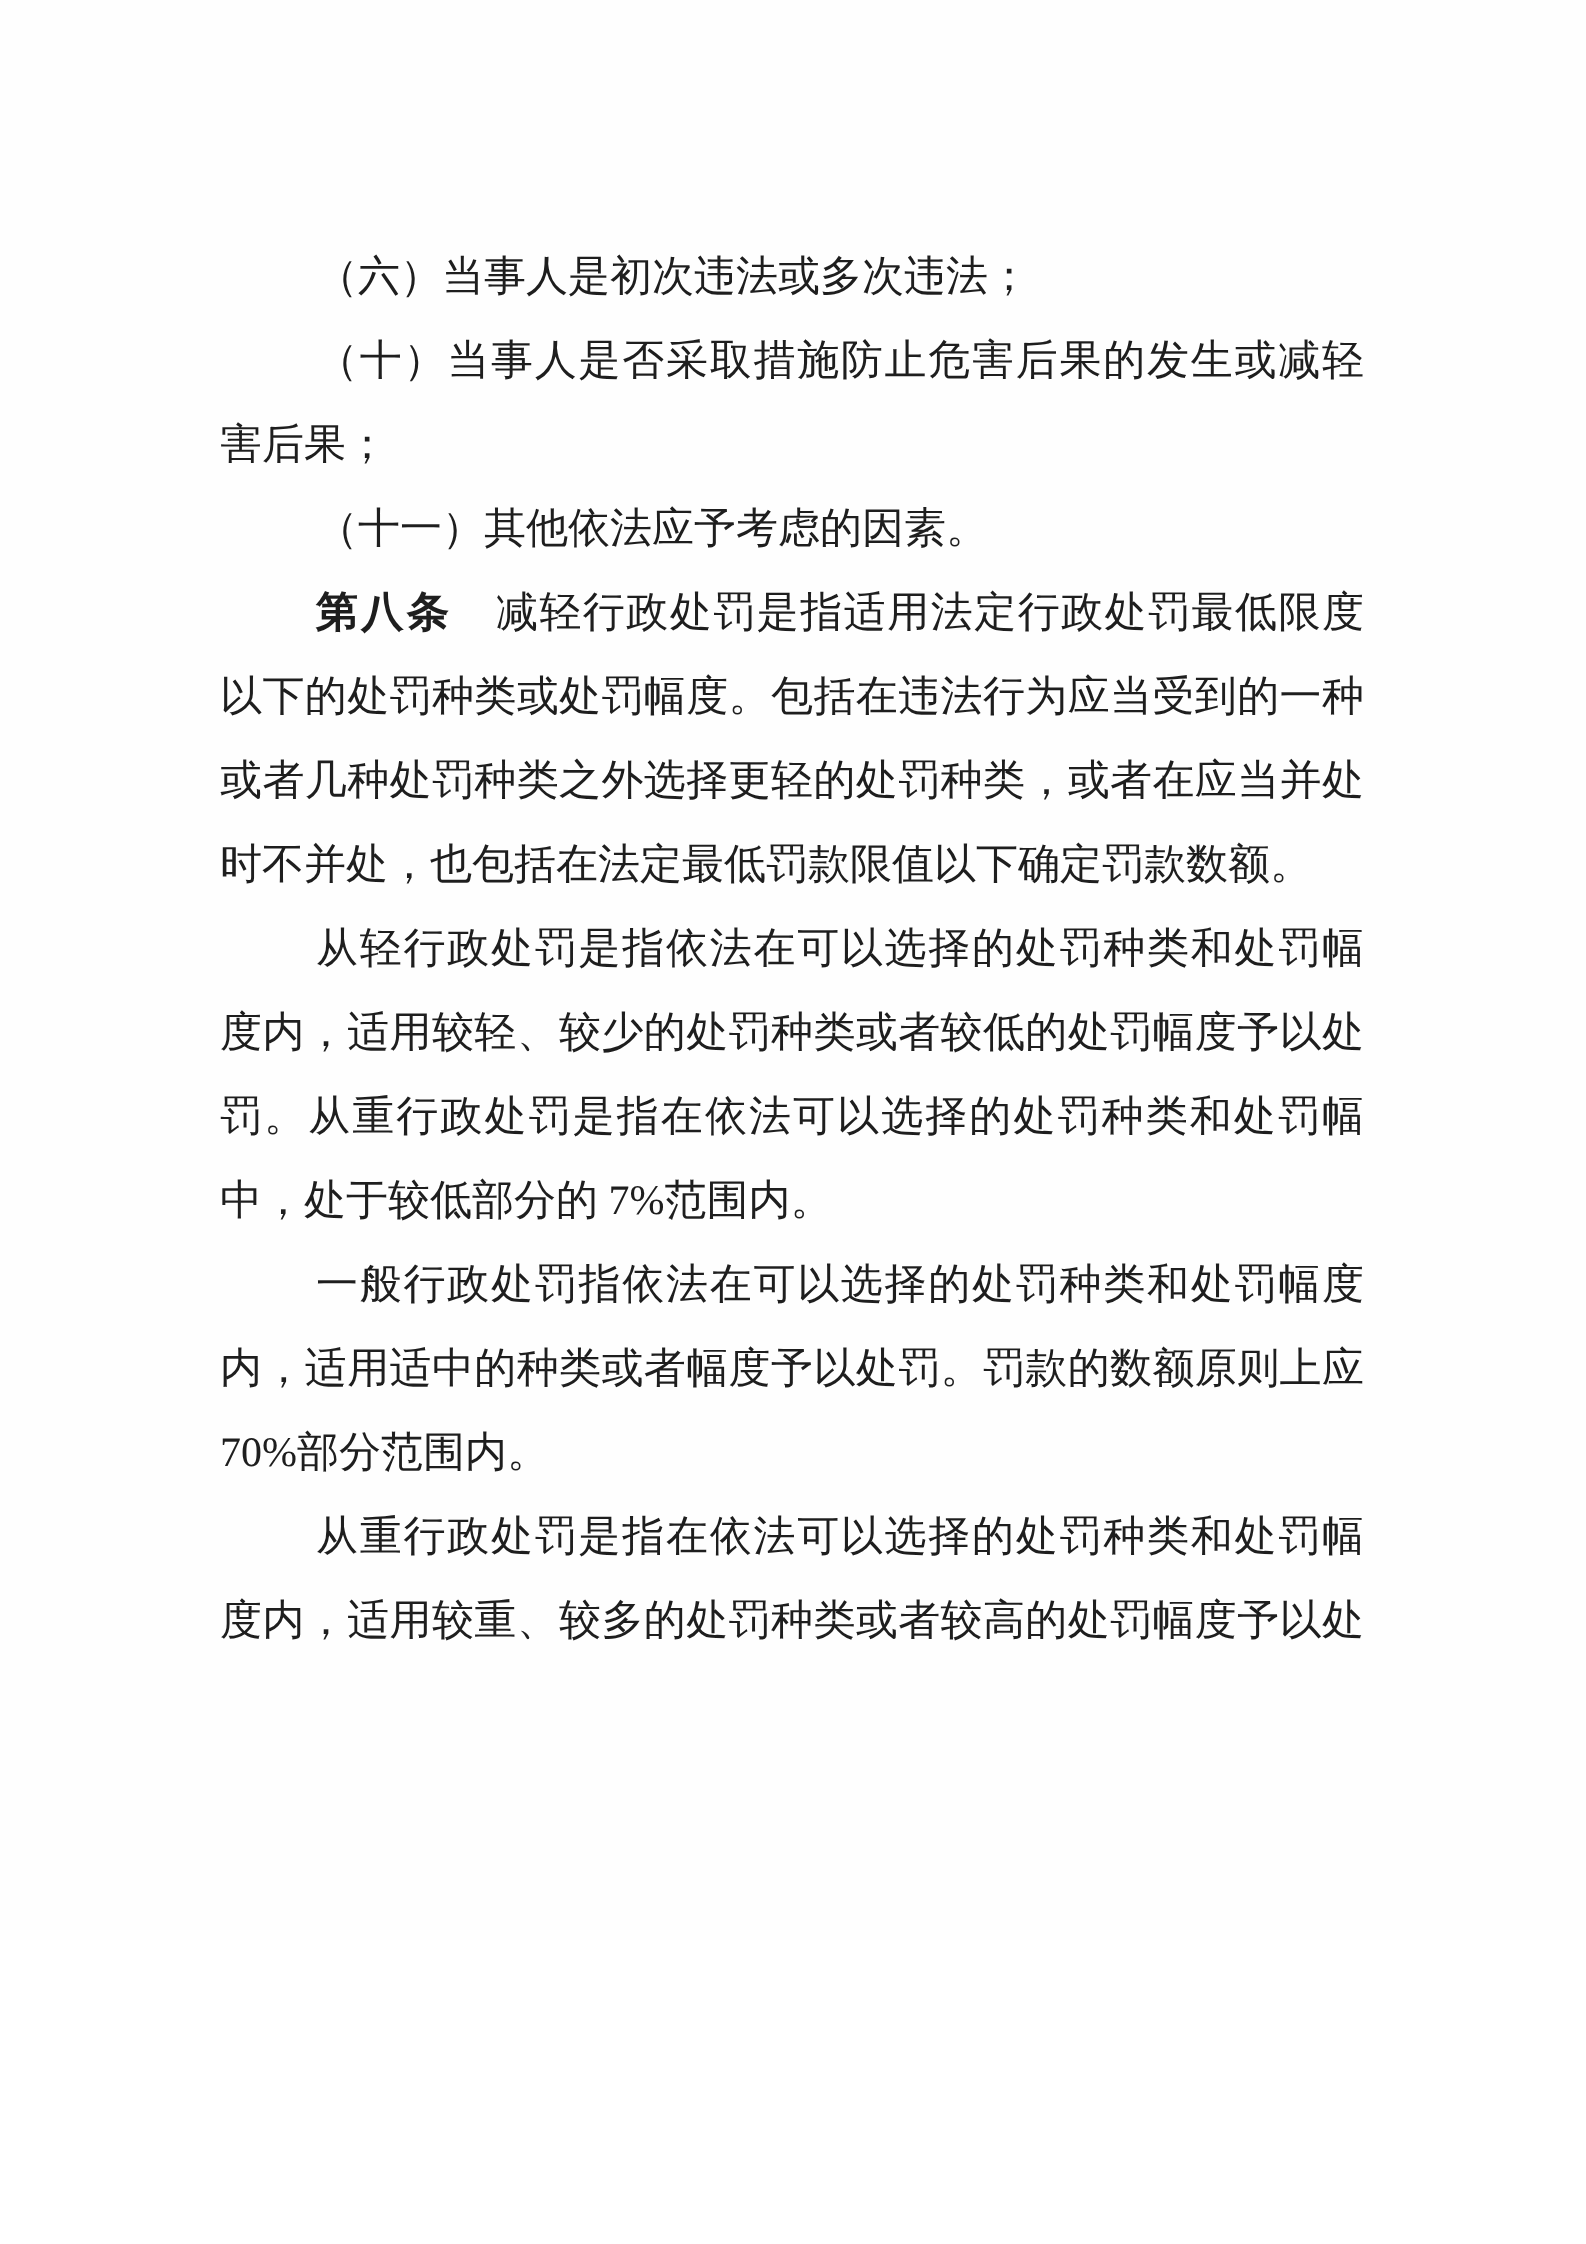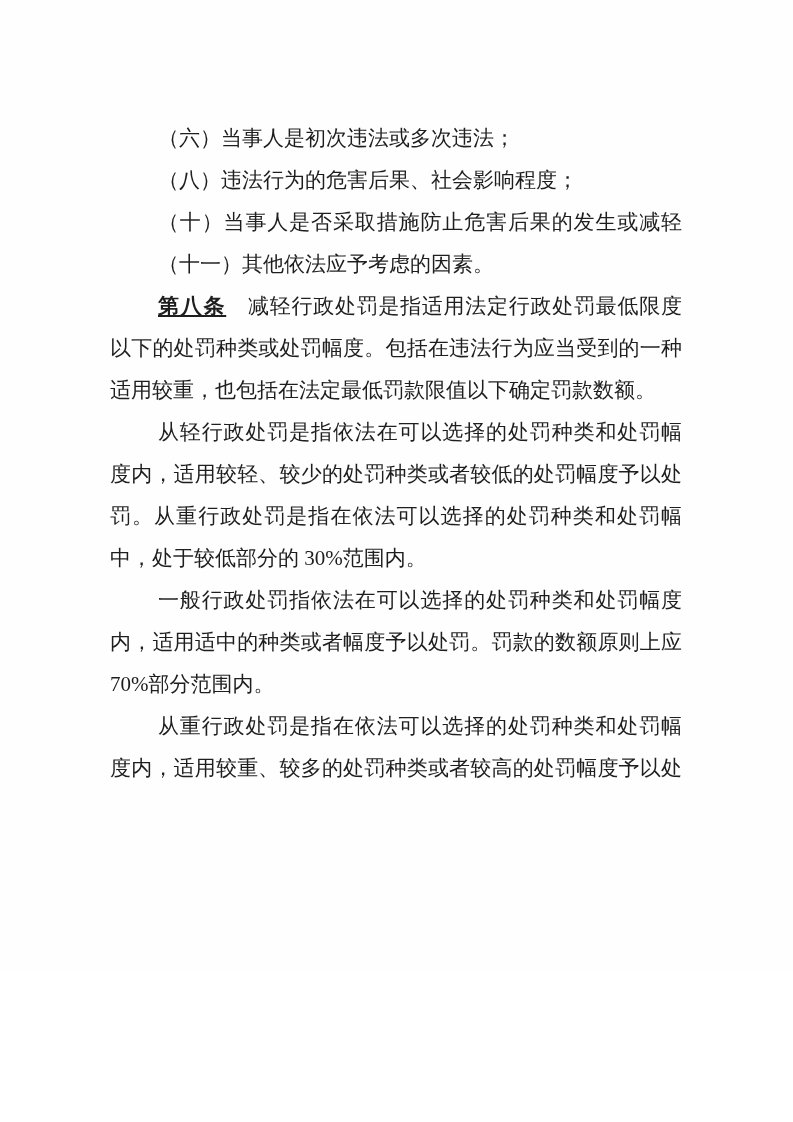--- a/index.html
+++ b/index.html
@@ -36,48 +36,48 @@
     white-space: normal;
     text-align: justify;
     text-align-last: justify;
     -moz-text-align-last: justify;
     overflow: hidden;
   }
   .bold-run {
     font-family: "Liberation Sans", "DejaVu Sans", sans-serif;
     font-weight: 700;
     letter-spacing: 1px;
-    text-decoration: underline;
   }
   .footer {
     position: absolute;
     top: 1033px;
     right: 110px;
     font-size: 19px;
     line-height: 28px;
     color: #2a2a2a;
     font-family: "Liberation Serif", "DejaVu Serif", serif;
   }
 </style>
 </head>
 <body>
 
 <div class="page">
   <div class="text-block">
       <div class="line indent"><span>（六）当事人是初次违法或多次违法；</span></div>
-      <div class="line indent"><span>（八）违法行为的危害后果、社会影响程度；</span></div>
       <div class="line indent fill"><span>（十）当事人是否采取措施防止危害后果的发生或减轻危</span></div>
+      <div class="line"><span>害后果；</span></div>
       <div class="line indent"><span>（十一）其他依法应予考虑的因素。</span></div>
       <div class="line indent fill"><span class="bold-run">第八条</span><span>　减轻行政处罚是指适用法定行政处罚最低限度</span></div>
       <div class="line fill"><span>以下的处罚种类或处罚幅度。包括在违法行为应当受到的一种</span></div>
-      <div class="line"><span>适用较重，也包括在法定最低罚款限值以下确定罚款数额。</span></div>
+      <div class="line fill"><span>或者几种处罚种类之外选择更轻的处罚种类，或者在应当并处</span></div>
+      <div class="line"><span>时不并处，也包括在法定最低罚款限值以下确定罚款数额。</span></div>
       <div class="line indent fill"><span>从轻行政处罚是指依法在可以选择的处罚种类和处罚幅</span></div>
       <div class="line fill"><span>度内，适用较轻、较少的处罚种类或者较低的处罚幅度予以处</span></div>
       <div class="line fill"><span>罚。从重行政处罚是指在依法可以选择的处罚种类和处罚幅</span></div>
-      <div class="line"><span>中，处于较低部分的 30%范围内。</span></div>
+      <div class="line"><span>中，处于较低部分的 7%范围内。</span></div>
       <div class="line indent fill"><span>一般行政处罚指依法在可以选择的处罚种类和处罚幅度</span></div>
       <div class="line fill"><span>内，适用适中的种类或者幅度予以处罚。罚款的数额原则上应</span></div>
       <div class="line"><span>70%部分范围内。</span></div>
       <div class="line indent fill"><span>从重行政处罚是指在依法可以选择的处罚种类和处罚幅</span></div>
       <div class="line fill"><span>度内，适用较重、较多的处罚种类或者较高的处罚幅度予以处</span></div>
     </div>
   <div class="footer">— 5 —</div>
 </div>
 
 </body></html>

